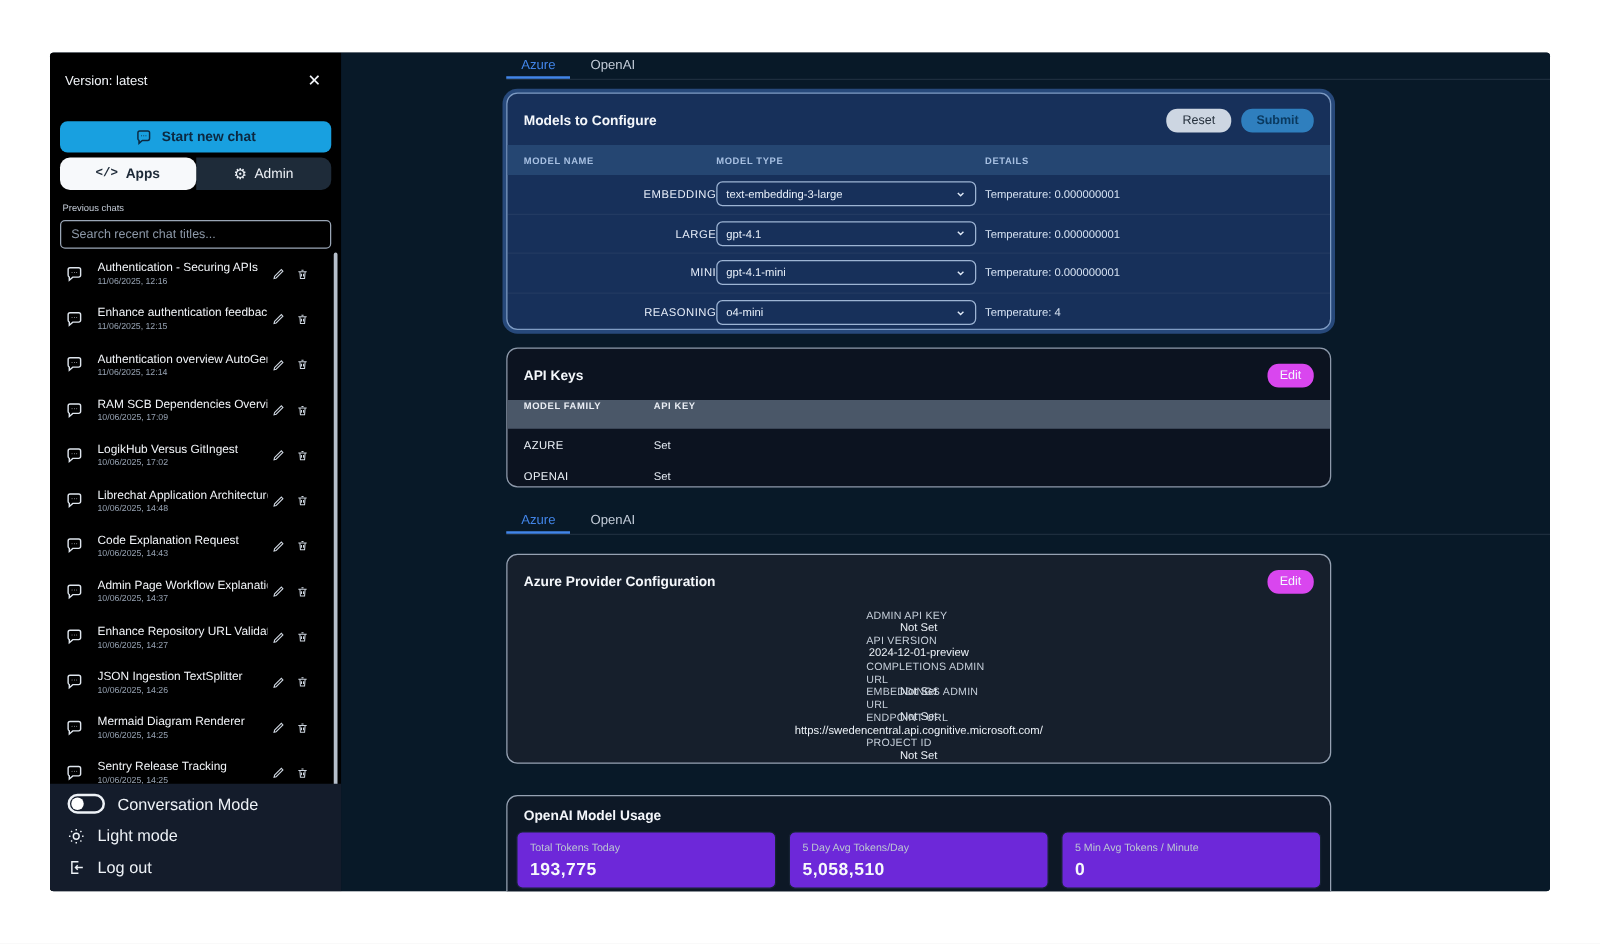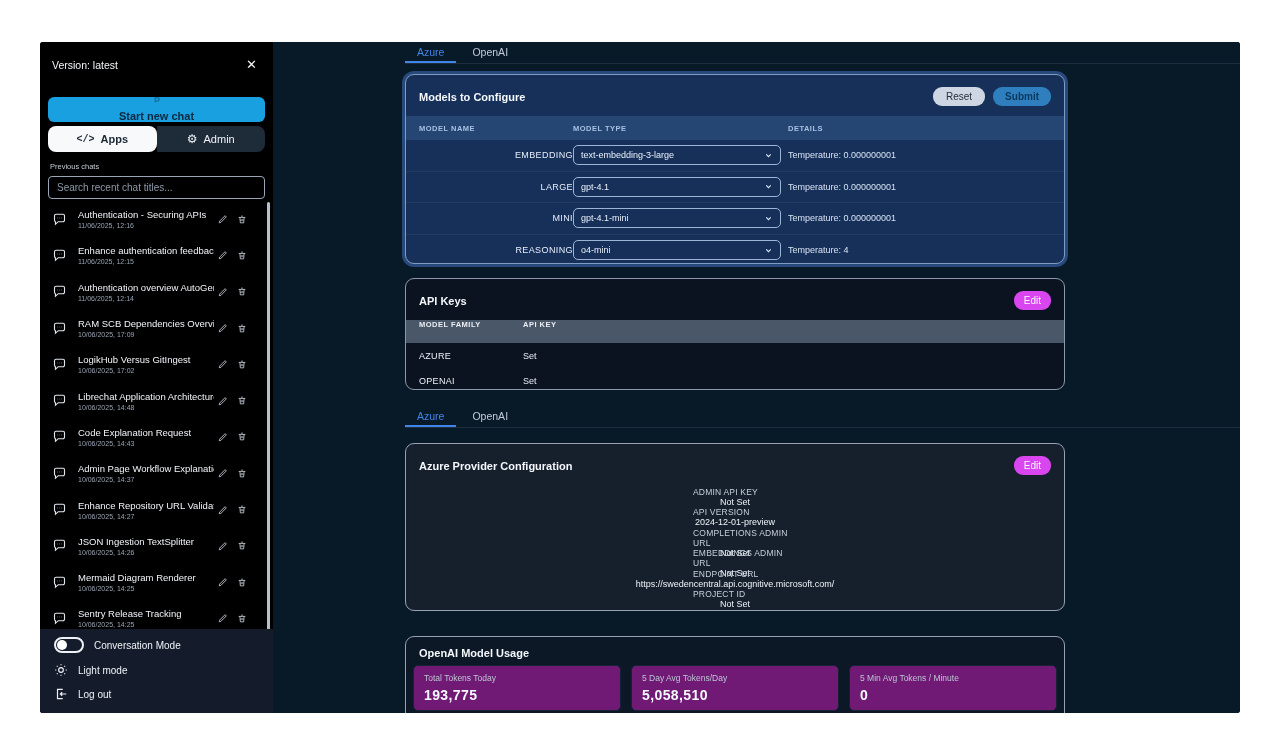--- a/index.html
+++ b/index.html
@@ -10,21 +10,21 @@
   .app { position: absolute; left: 40px; top: 42px; width: 1200px; height: 671px;
          display: flex; background: #081928; border-radius: 3px; overflow: hidden; }
 
   
   .sidebar { position: relative; width: 233px; flex: 0 0 233px; background: #000000; color: #e9eef5; }
   .sb-head { display: flex; align-items: center; justify-content: space-between; padding: 14px 12px 6px 12px; }
   .sb-version { font-size: 10.5px; color: #f2f5f9; }
   .sb-close { font-size: 13px; color: #f2f5f9; cursor: pointer; line-height: 1; padding: 2px 4px; }
   .btn-newchat { display: flex; align-items: center; justify-content: center; gap: 7px;
                  margin: 18px 8px 4px 8px; height: 25px; background: #18a0e0; border-radius: 6px;
-                 color: #0c2840; font-size: 11px; font-weight: bold; cursor: pointer; flex-direction: column; }
+                 color: #0c2840; font-size: 11px; font-weight: bold; cursor: pointer; }
   .btn-newchat svg { display: block; }
   .seg { display: flex; margin: 3px 8px 0 8px; height: 26px; }
   .seg-apps { flex: 1; display: flex; align-items: center; justify-content: center; gap: 6px;
               background: #f7f9fb; color: #1b2836; border-radius: 8px; font-size: 11px; font-weight: bold; cursor: pointer; z-index: 1; }
   .seg-admin { flex: 1; display: flex; align-items: center; justify-content: center; gap: 6px;
                background: #1e2b39; color: #eef2f7; border-radius: 0 8px 8px 0; font-size: 11px; cursor: pointer; }
   .seg-code { font-family: "Liberation Mono", monospace; font-size: 10px; font-weight: bold; }
   .seg-gear { font-size: 12px; line-height: 1; }
   .sb-prev-label { margin: 10px 10px 2px 10px; font-size: 7.5px; color: #c3cbd6; }
   .sb-search { display: block; width: 217px; margin: 5px 8px 0 8px; height: 23px; background: transparent;
@@ -35,21 +35,21 @@
   .chat-item { position: relative; display: flex; align-items: center; height: 36.3px; padding: 0 26px 0 12px; cursor: pointer; }
   .chat-bubble { color: #dfe6ee; flex: 0 0 16px; margin-right: 10px; display: flex; align-items: center; }
   .chat-meta { flex: 1; overflow: hidden; }
   .chat-title { font-size: 9.5px; color: #f2f5f9; white-space: nowrap; }
   .chat-time { font-size: 7px; color: #97a3b3; margin-top: 2px; }
   .chat-actions { display: flex; align-items: center; gap: 9px; margin-left: 4px; }
   .chat-action { color: #cdd5df; cursor: pointer; display: flex; }
   .chat-scrollbar { position: absolute; right: 3px; top: 6px; bottom: 4px; width: 3.5px; background: #b6bfcb; border-radius: 2px; cursor: pointer; }
   .sb-footer { position: absolute; left: 0; right: 0; bottom: 0; padding: 8px 14px 12px 14px;
                display: flex; flex-direction: column; gap: 10px; background: #141c2b; }
-  .sb-footer-row { display: flex; align-items: center; gap: 10px; font-size: 10px; color: #eef2f7; cursor: pointer; }
+  .sb-footer-row { display: flex; align-items: center; gap: 10px; font-size: 13px; color: #eef2f7; cursor: pointer; }
   .toggle { width: 30px; height: 16px; border: 2px solid #eef2f7; border-radius: 9px; position: relative; flex: 0 0 30px; }
   .toggle-knob { position: absolute; left: 1px; top: 1px; width: 10px; height: 10px; background: #ffffff; border-radius: 50%; }
   .sb-footer-row svg { flex: 0 0 auto; }
 
   
   .main { flex: 1; position: relative; background: #081928; padding-left: 132px; color: #e9eef5; }
   .content { width: 835px; }
   .tabbar { display: flex; gap: 4px; border-bottom: 1px solid #1d2d3d; }
   .tabbar.second { margin-top: 16px; }
   .tab { padding: 4px 12px 3px 12px; font-size: 10.5px; color: #c3ccd8; cursor: pointer; border-bottom: 2px solid transparent; }
@@ -96,21 +96,21 @@
   .panel-config { margin-top: 15px; height: 168px; background: #161f2c; border: 1px solid #96a2b3; overflow: hidden; }
   .c-fields { padding: 2px 0 0 0; }
   .c-row { display: flex; align-items: center; height: 20.4px; flex-direction: column; }
   .c-label { width: 110px; padding-left: 13px; font-size: 8.5px; color: #c6cfda; letter-spacing: 0.2px; }
   .c-value { flex: 1; font-size: 9px; color: #eef3f9; }
 
   
   .panel-usage { margin-top: 25px; height: 102px; background: #0d1826; border: 1px solid #96a2b3; overflow: hidden; }
   .panel-usage .panel-head { padding: 10px 13px 6px 13px; }
   .u-cards { display: flex; gap: 10px; padding: 0 7px 0 7px; }
-  .u-card { width: 208px; height: 46px; background: #701a75; border: 1px solid #172334; border-radius: 5px; padding: 7px 10px 0 10px; }
+  .u-card { width: 208px; height: 46px; background: #6d28d9; border: 1px solid #172334; border-radius: 5px; padding: 7px 10px 0 10px; }
   .u-label { font-size: 8.5px; color: #bcc6d2; }
   .u-value { font-size: 14px; font-weight: bold; color: #f6f9fc; margin-top: 4px; letter-spacing: 0.4px; }
 </style>
 </head>
 <body>
 
 <div class="page">
   <div class="app">
 
     <div class="sidebar">

